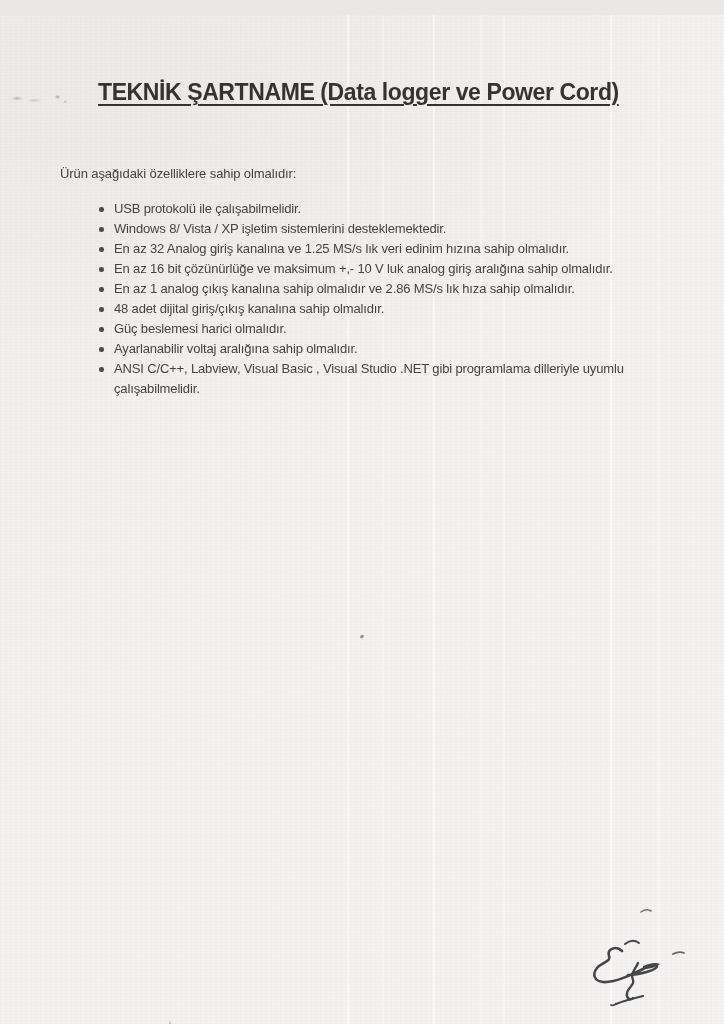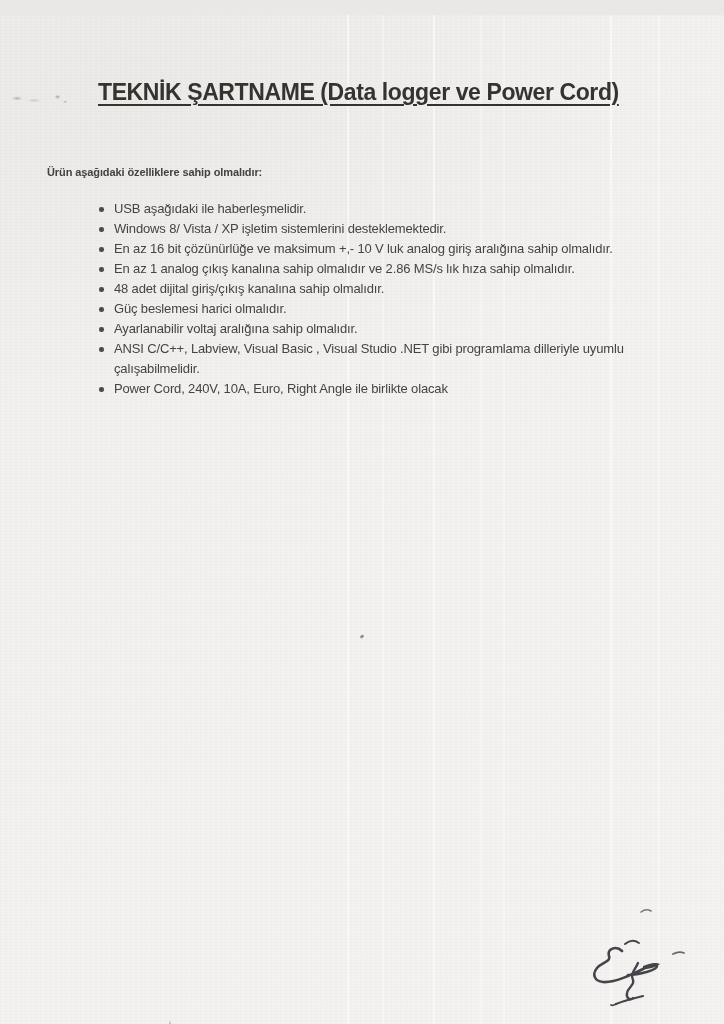--- a/index.html
+++ b/index.html
@@ -45,24 +45,24 @@
     font-weight: bold;
     letter-spacing: -0.4px;
     color: #34332f;
     text-decoration: underline;
     text-decoration-thickness: 2px;
     text-underline-offset: 4px;
     white-space: nowrap;
   }
   .intro-heading {
     position: absolute;
-    left: 47px;
+    left: 60px;
     top: 151px;
-    font-size: 11px;
-    font-weight: bold;
+    font-size: 13px;
+    font-weight: normal;
     letter-spacing: -0.1px;
     color: #43423d;
   }
   .spec-list {
     position: absolute;
     left: 97px;
     top: 184px;
     width: 565px;
     list-style: none;
   }
@@ -126,29 +126,29 @@
   <div class="streak" style="left:610px"></div>
   <div class="streak" style="left:658px; opacity:.7"></div>
 
   <div class="smudge"></div>
 
   <div class="doc-title">TEKNİK ŞARTNAME (Data logger ve Power Cord)</div>
 
   <div class="intro-heading">Ürün aşağıdaki özelliklere sahip olmalıdır:</div>
 
   <ul class="spec-list">
-    <li>USB aşağıdaki ile haberleşmelidir.</li>
+    <li>USB protokolü ile çalışabilmelidir.</li>
     <li>Windows 8/ Vista / XP işletim sistemlerini desteklemektedir.</li>
+    <li>En az 32 Analog giriş kanalına ve 1.25 MS/s lık veri edinim hızına sahip olmalıdır.</li>
     <li>En az 16 bit çözünürlüğe ve maksimum +,- 10 V luk analog giriş aralığına sahip olmalıdır.</li>
     <li>En az 1 analog çıkış kanalına sahip olmalıdır ve 2.86 MS/s lık hıza sahip olmalıdır.</li>
     <li>48 adet dijital giriş/çıkış kanalına sahip olmalıdır.</li>
     <li>Güç beslemesi harici olmalıdır.</li>
     <li>Ayarlanabilir voltaj aralığına sahip olmalıdır.</li>
     <li>ANSI C/C++, Labview, Visual Basic , Visual Studio .NET gibi programlama dilleriyle uyumlu çalışabilmelidir.</li>
-    <li>Power Cord, 240V, 10A, Euro, Right Angle ile birlikte olacak</li>
   </ul>
 
   <div class="speck speck-1"></div>
   <div class="speck speck-2"></div>
 
   <svg class="signature" viewBox="0 0 110 125">
     <g fill="none" stroke="#2e2e33" stroke-linecap="round" stroke-linejoin="round" opacity="0.88">
 
       <path d="M 56 12 q 5 -4 10 -1" stroke-width="1.6" opacity="0.7"></path>
       <path d="M 40 44 q 7 -6 14 -1" stroke-width="2"></path>

